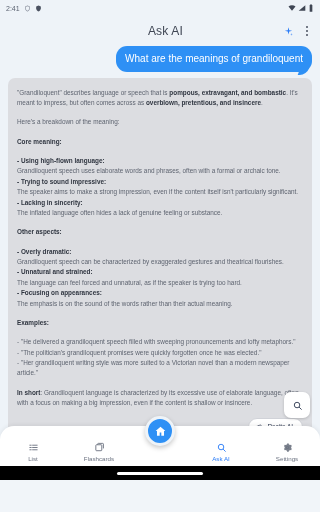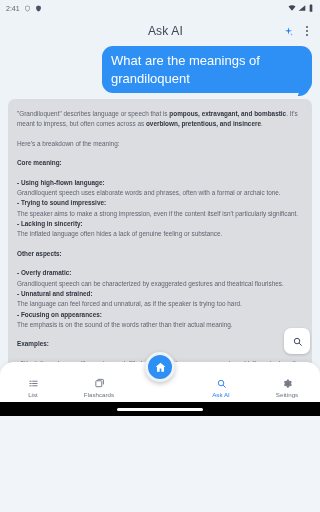--- a/index.html
+++ b/index.html
@@ -2,21 +2,21 @@
 <html><head>
 <meta charset="utf-8">
 <style>
   * { margin:0; padding:0; box-sizing:border-box; }
   html, body {
     width:320px; height:512px;
     font-family:"Liberation Sans", sans-serif;
     background:#f1f5f9;
     overflow:hidden;
   }
-  #app { position:relative; width:320px; height:416px; background:#eef3f8; }
+  #app { position:relative; width:320px; height:480px; background:#eef3f8; }
 
   
   .statusbar {
     height:16px; display:flex; align-items:center;
     padding:0 6px; font-size:7px; color:#5a6270;
   }
   .sb-left { display:flex; align-items:center; gap:4px; }
   .sb-right { margin-left:auto; display:flex; align-items:center; gap:2px; }
   .sb-ico { display:block; }
 
@@ -33,21 +33,21 @@
   .sparkle { color:#2a7cf7; }
   .kebab { display:flex; flex-direction:column; gap:2px; padding:3px 2px; }
   .kebab i { width:2px; height:2px; border-radius:50%; background:#4a5160; display:block; }
 
   
   .chat { position:absolute; top:46px; left:0; right:0; bottom:50px; overflow:hidden; }
 
   .bubble-row { display:flex; justify-content:flex-end; padding:0 8px 6px 8px; }
   .bubble {
     position:relative; background:#2e90f5; color:#fff;
-    font-size:13px; line-height:1.35;
+    font-size:10px; line-height:1.35;
     padding:6px 9px; border-radius:11px; max-width:210px;
   }
   .bubble:after {
     content:""; position:absolute; right:4px; bottom:-3px;
     width:9px; height:7px; background:#2e90f5;
     border-bottom-right-radius:8px; transform:skewX(-20deg);
   }
 
   
   .card {

